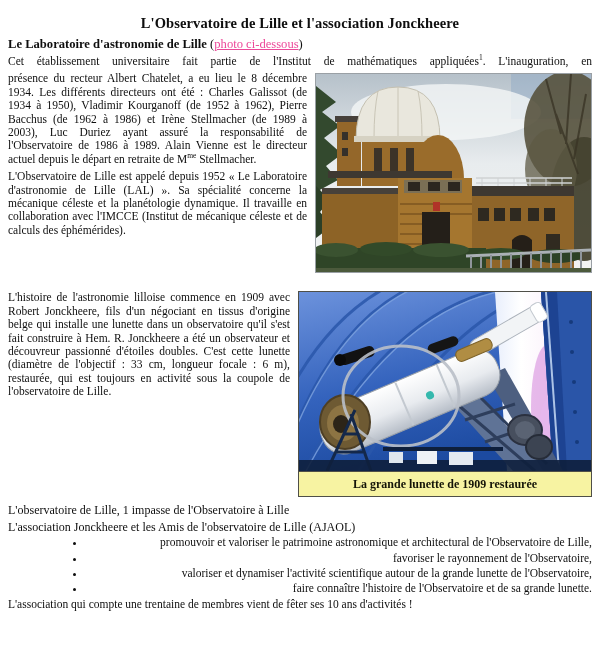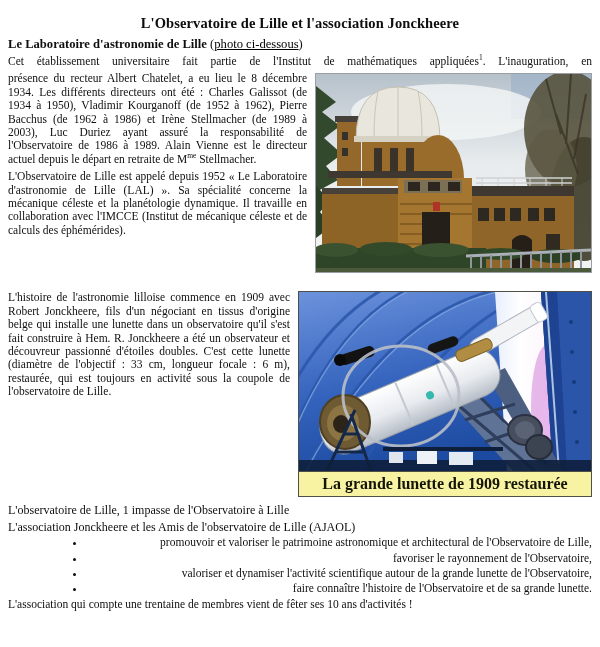--- a/index.html
+++ b/index.html
@@ -10,37 +10,37 @@
     color:#0e0e0e;background:#ffffff;
   }
   h1.doc-title{
     font-size:14.5px;font-weight:bold;text-align:center;
     margin:12px 0 5px 0;letter-spacing:.1px;
   }
   .h-bold{
     font-size:12.6px;font-weight:bold;margin:1px 0 3px 0;line-height:15px;
   }
   .h-bold .plain{font-weight:normal;}
-  .h-bold .doclink{font-weight:normal;text-decoration:underline;color:#000000;cursor:pointer;}
+  .h-bold .doclink{font-weight:normal;text-decoration:underline;color:#ec4899;cursor:pointer;}
   p.body{
     font-size:11.5px;line-height:13.4px;text-align:justify;margin:0 0 4px 0;
   }
   p.body.force-last{text-align-last:justify;}
   sup.fn{font-size:7.5px;line-height:0;}
   .sec{display:flex;align-items:flex-start;gap:8px;}
   .sec .col-text{flex:1;min-width:0;}
   .figure{flex:none;background:#fff;}
   .fig1{width:275px;border:1px solid #9aa0a5;margin-top:1px;}
   .fig2{width:292px;border:1px solid #4f4f48;}
   .fig1 svg,.fig2 svg{display:block;}
   .sec2{margin-top:18px;}
   .caption-bar{
     height:24px;border-top:1px solid #4f4f48;background:#f7f3a2;
     display:flex;align-items:center;justify-content:center;
-    font-size:16px;font-weight:bold;color:#141408;
+    font-size:12px;font-weight:bold;color:#141408;
   }
   .h3{font-size:12px;font-weight:normal;margin:6px 0 2px 0;line-height:14px;}
   .h3.tight{margin-top:3px;}
   ul.objectives{margin:1px 0 3px 0;padding-left:78px;}
   ul.objectives li{
     font-size:11.5px;line-height:13.6px;margin:1.5px 0;text-align:right;
   }
   p.final{margin-top:2px;}
 </style>
 </head>

